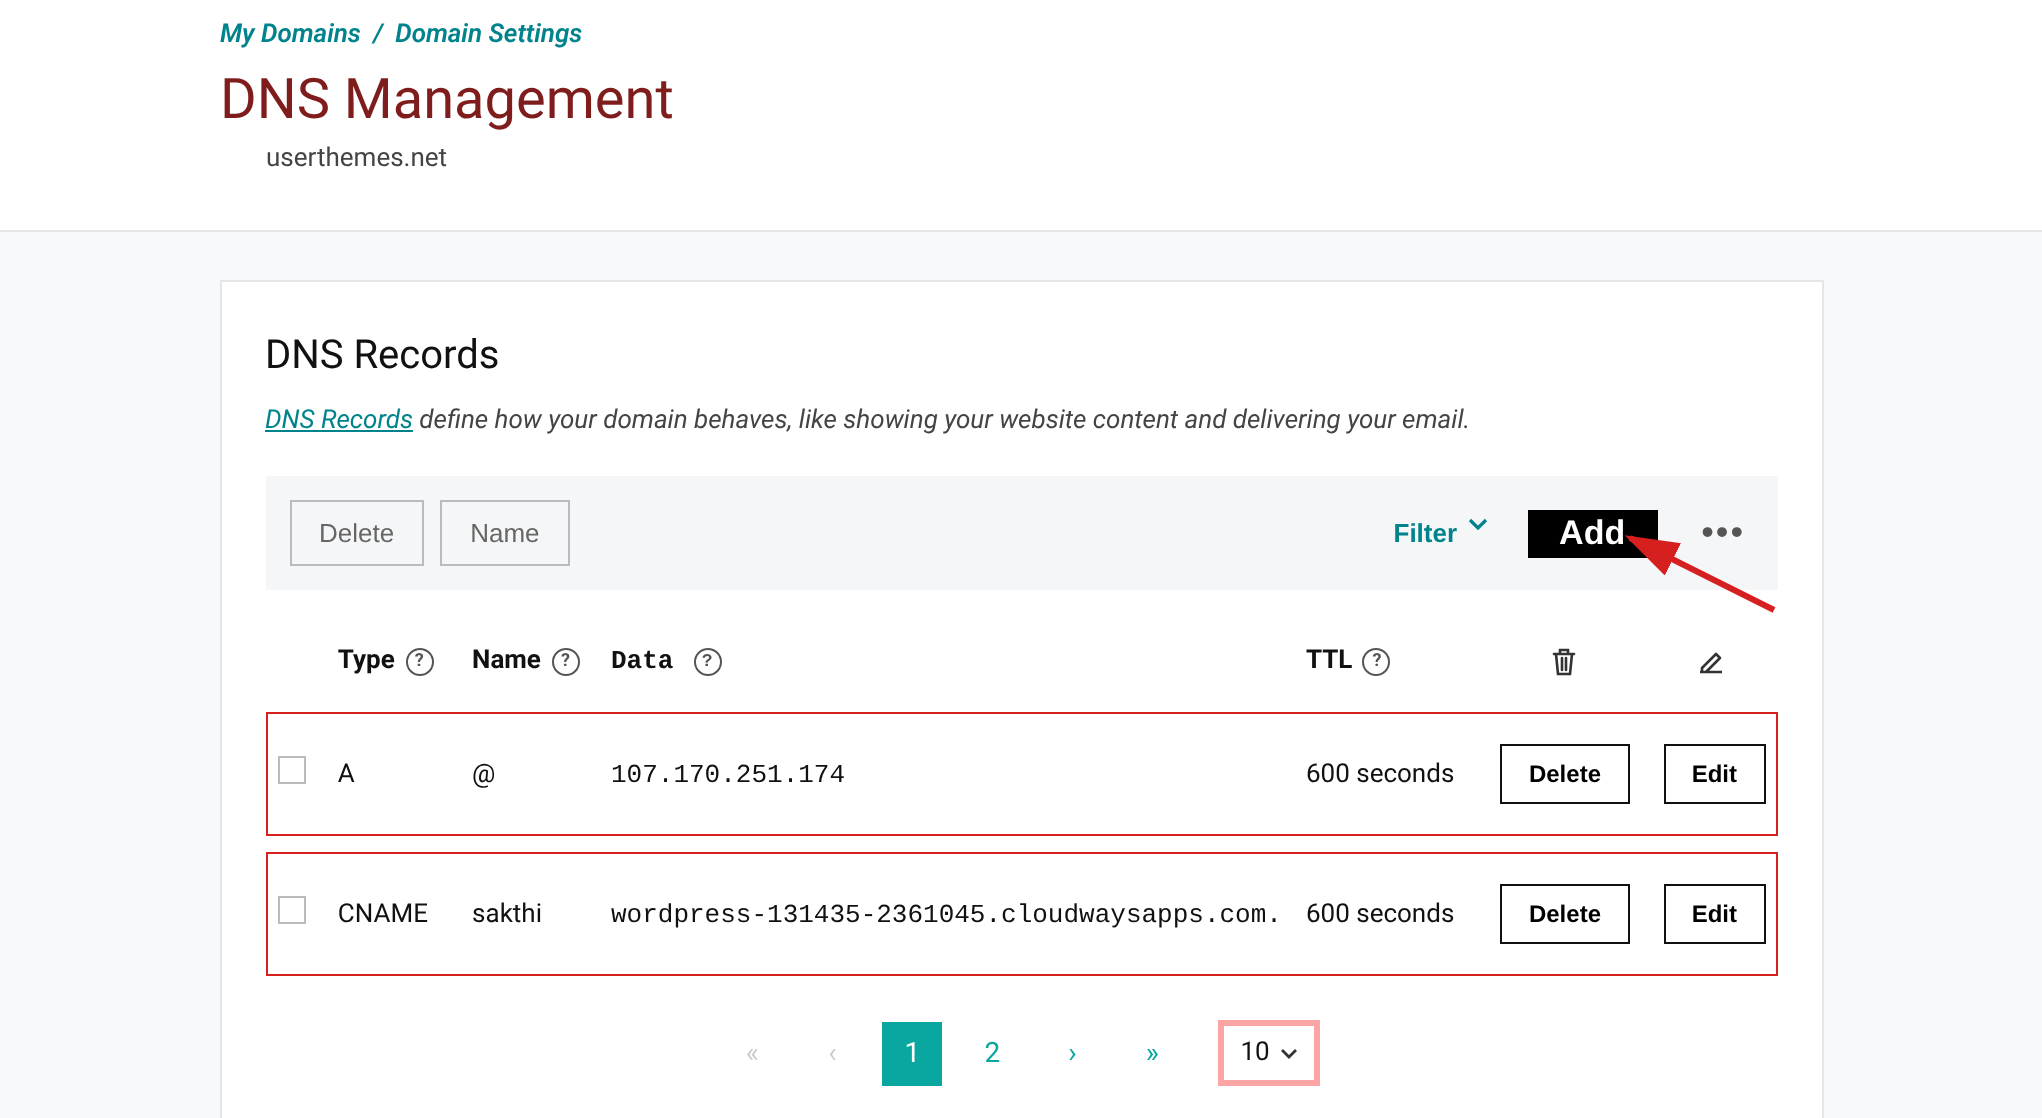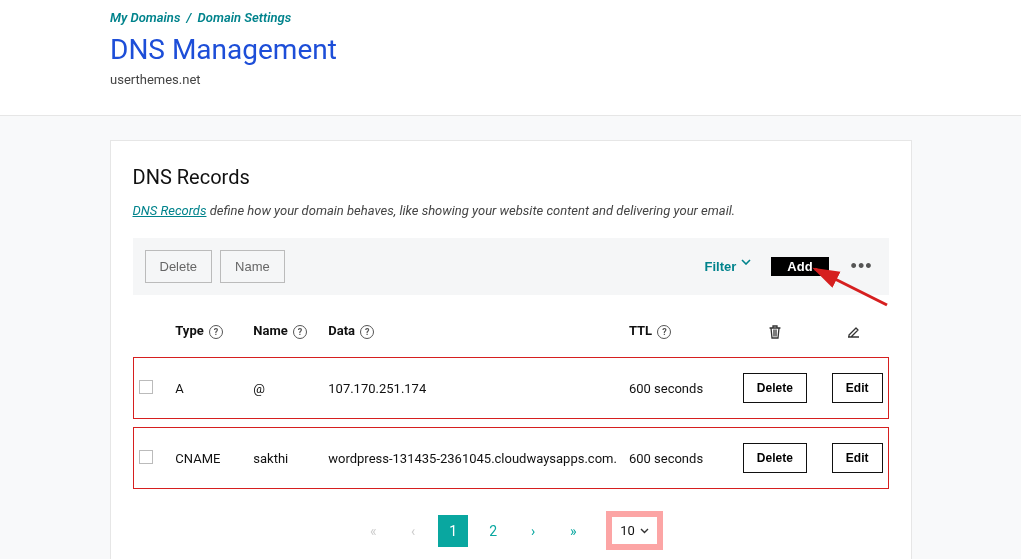--- a/index.html
+++ b/index.html
@@ -1,61 +1,61 @@
 <!DOCTYPE html>
 <html><head>
   <meta charset="utf-8">
   <style>
     * { margin:0; padding:0; box-sizing:border-box; }
     body { font-family:-apple-system,BlinkMacSystemFont,"Segoe UI",Roboto,Arial,sans-serif; background:#f8f9fa; color:#111; width:1021px; }
     .header-band { background:#fff; padding:10px 0 28px 110px; border-bottom:1px solid #e6e6e6; }
     .breadcrumb { font-size:13px; font-weight:600; color:#00838c; margin-bottom:8px;font-style:italic; }
     .breadcrumb a { color:#00838c; text-decoration:none; }
     .breadcrumb .sep { color:#00838c; margin:0 3px; }
-    .page-title { font-size:28px; font-weight:400; color:#1d4ed8; margin-bottom:6px; }
-    .page-sub { font-size:13px; color:#444; }
+    .page-title { font-size:28px; font-weight:400; color:#7f1d1d; margin-bottom:6px; }
+    .page-sub { font-size:13px; color:#444;margin-left:23px; }
     .card { max-width:802px; margin:24px auto 28px; background:#fff; border:1px solid #e6e6e6; padding:24px 22px 22px; }
     .card-title { font-size:20px; font-weight:400; margin-bottom:14px; }
     .card-desc { font-size:13px; color:#444; margin-bottom:20px;font-style:italic; }
     .card-desc a { color:#00838c; text-decoration:underline; }
     .toolbar { background:#f5f6f7; padding:12px; display:flex; align-items:center; gap:8px; margin-bottom:18px; }
     .btn { font-size:13px; padding:8px 14px; cursor:pointer; background:#fff; border:1px solid #bbb; color:#666; }
     .btn.ghost { background:#f5f6f7; }
     .spacer { flex:1; }
     .filter-btn { color:#00838c; font-weight:600; font-size:13px; background:none; border:none; cursor:pointer; display:flex; gap:5px; margin-right:12px; }
-    .add-btn { background:#000; color:#fff; border:none; font-size:13px; font-weight:700; padding:2px 16px; cursor:pointer; position:relative; }
+    .add-btn { background:#000; color:#fff; border:none; font-size:17px; font-weight:700; padding:2px 16px; cursor:pointer; position:relative; }
     .dots-btn { background:none; border:none; cursor:pointer; color:#555; font-size:18px; padding:0 4px; margin-left:10px; letter-spacing:1px; }
     .arrow-annot { position:absolute; pointer-events:none; }
 
     table { width:100%; border-collapse:collapse; font-size:13px; }
     thead th { text-align:left; font-weight:700; padding:10px 6px 18px; color:#111; font-size:13px; white-space:nowrap; }
     thead th .q-icon { display:inline-flex; align-items:center; justify-content:center; width:14px; height:14px; border:1px solid #555; border-radius:50%; font-size:9px; color:#555; margin-left:2px; vertical-align:middle; }
     tbody tr.highlight { outline:1.5px solid #d61f1f; outline-offset:-1px; }
     tbody tr td { padding:16px 6px; white-space:nowrap; }
     tbody tr + tr td { }
     .gap-row td { padding:4px 0; }
     .chk { width:14px; height:14px; border:1px solid #bbb; background:#fff; display:inline-block; }
     .row-btn { font-size:12px; font-weight:700; padding:7px 13px; border:1.5px solid #111; background:#fff; cursor:pointer; }
 
     .col-ck   { width:38px; }
     .col-type { width:80px; }
     .col-name { width:76px; }
-    .col-data { width:286px; }
+    .col-data { width:286px;font-family:Liberation Mono, monospace; }
     .col-ttl  { width:110px; }
     .col-del  { width:90px; }
     .col-edit { width:70px; text-align:right; }
     .col-edit .row-btn { float:right; }
 
     .pager { display:flex; justify-content:center; align-items:center; gap:10px; margin-top:22px; font-size:14px; }
     .pg { min-width:30px; height:32px; display:flex; align-items:center; justify-content:center; color:#888; cursor:pointer; }
     .pg.active { background:#09a7a0; color:#fff; }
     .pg.num2 { color:#09a7a0; }
     .pg.nav { color:#09a7a0; }
     .pg.disabled { color:#ccc; }
-    .page-size { border:6px solid #fca5a5; padding:6px 8px; margin-left:8px; display:flex; align-items:center; gap:5px; cursor:pointer; font-size:13px; }
+    .page-size { border:3px solid #fca5a5; padding:6px 8px; margin-left:8px; display:flex; align-items:center; gap:5px; cursor:pointer; font-size:13px; }
   </style>
 </head>
 <body>
 
 <div class="header-band">
   <div class="breadcrumb">
     <a href="#">My Domains</a>
     <span class="sep">/</span>
     <a href="#">Domain Settings</a>
   </div>

